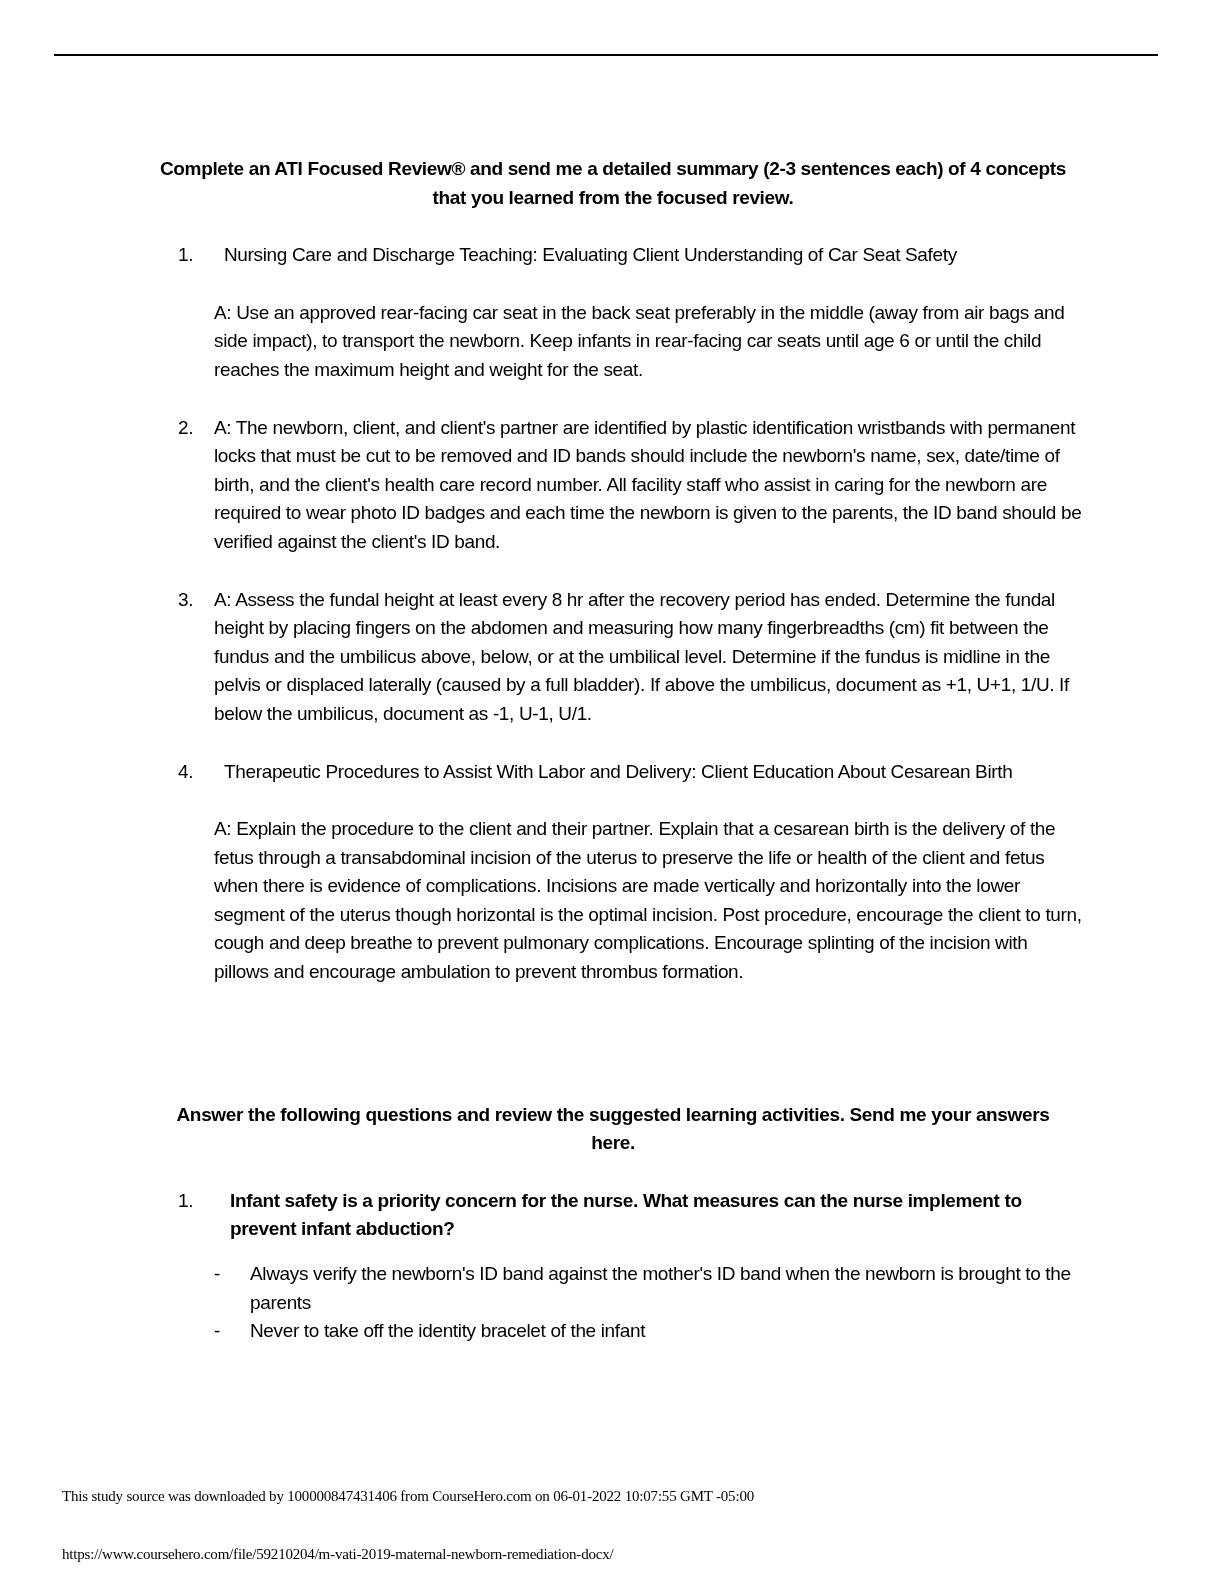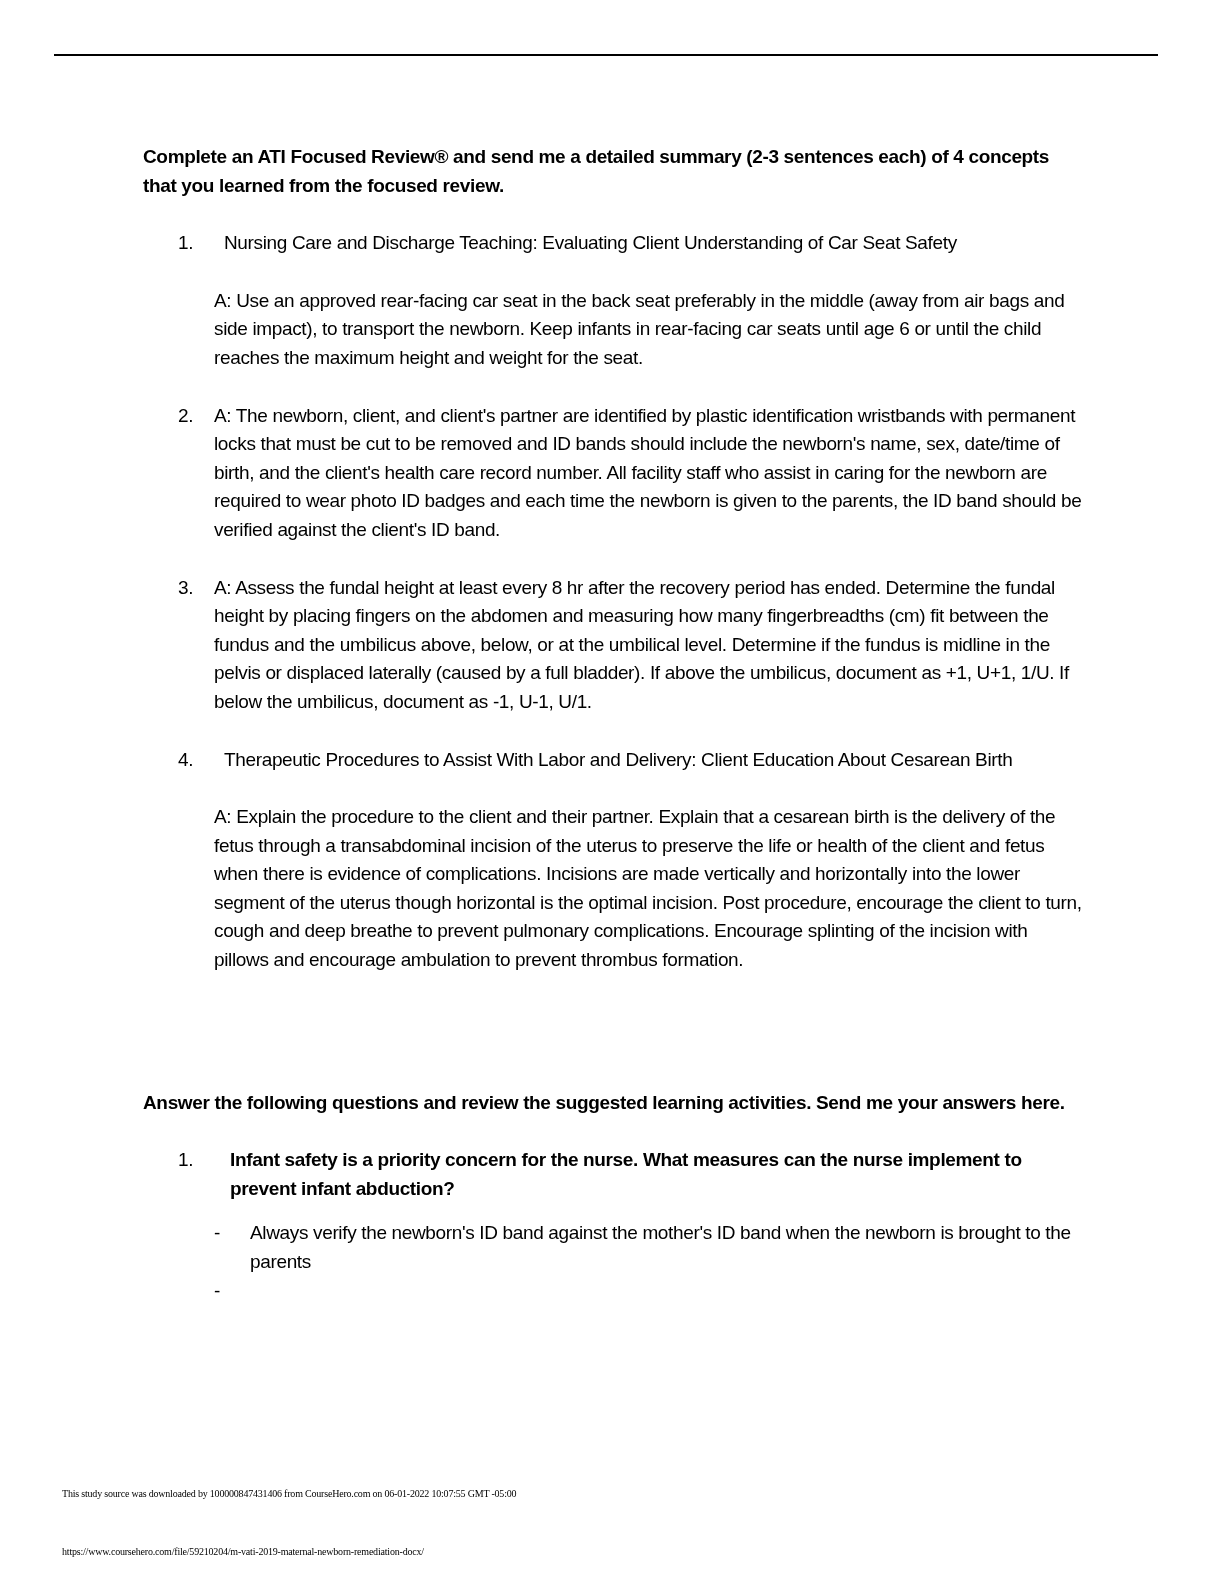--- a/index.html
+++ b/index.html
@@ -27,21 +27,22 @@
       position: absolute;
       left: 143px;
       top: 143px;
       width: 940px;
       font-size: 19px;
       line-height: 28.6px;
       letter-spacing: -0.35px;
     }
     .bold { font-weight: bold; }
     .instruction {
-      margin: 0;
+      margin: 12px;
+      text-align: center;
     }
     .concept-list {
       list-style: none;
       margin: 0;
       padding: 0;
     }
     .concept {
       position: relative;
       padding-left: 71px;
     }
@@ -80,21 +81,21 @@
     }
     .answer-item .dash {
       position: absolute;
       left: 0;
       top: 0;
     }
     .footer {
       position: absolute;
       left: 62px;
       font-family: "Liberation Serif", "DejaVu Serif", serif;
-      font-size: 10px;
+      font-size: 15px;
       color: #000;
       letter-spacing: -0.2px;
     }
     .footer-download { top: 1488px; }
     .footer-url { top: 1546px; }
   </style>
 </head>
 <body>
 
 <div class="top-rule"></div>
@@ -130,20 +131,21 @@
     <li class="question">
       <span class="num">1.</span>
       <p class="bold" style="margin:16px">Infant safety is a priority concern for the nurse. What measures can the nurse implement to prevent infant abduction?</p>
       <ul class="answers">
         <li class="answer-item">
           <span class="dash">-</span>
           <span>Always verify the newborn's ID band against the mother's ID band when the newborn is brought to the parents</span>
         </li>
         <li class="answer-item">
           <span class="dash">-</span>
+          <span>Never to take off the identity bracelet of the infant</span>
         </li>
       </ul>
     </li>
   </ol>
 </div>
 
 <div class="footer footer-download">This study source was downloaded by 100000847431406 from CourseHero.com on 06-01-2022 10:07:55 GMT -05:00</div>
 <div class="footer footer-url">https://www.coursehero.com/file/59210204/m-vati-2019-maternal-newborn-remediation-docx/</div>
 
 </body></html>

